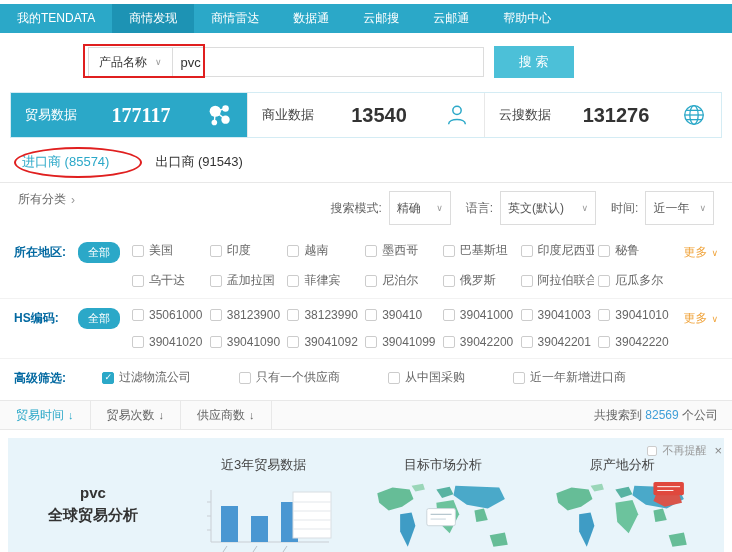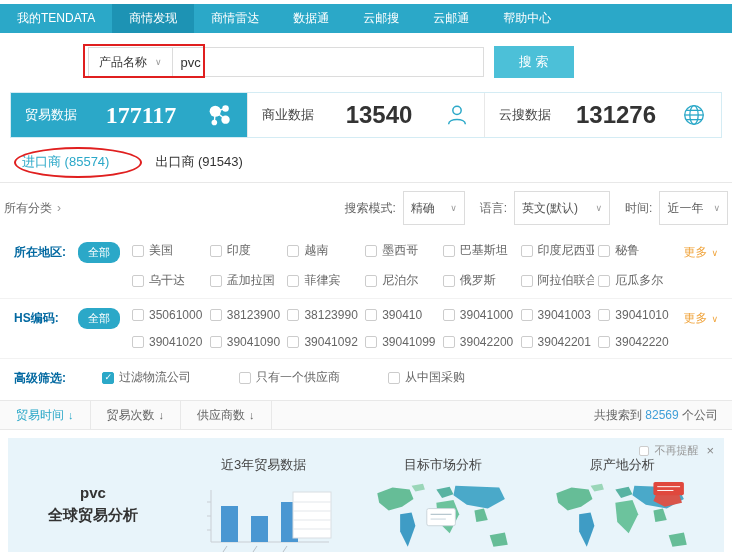--- a/index.html
+++ b/index.html
@@ -18,31 +18,31 @@
   .chev.o { color:#f0a43c; }
   .search-input { height:30px; border:1px solid #dcdcdc; width:312px; font-size:13px; color:#333; padding:0 8px; font-family:inherit; outline:none; }
   .search-btn { margin-left:10px; height:32px; width:80px; background:#4cc0d8; color:#fff; border:none; font-size:13px; cursor:pointer; font-family:inherit; }
 
   
   .stats { display:flex; margin:2px 10px 0; border:1px solid #d4ecf4; height:46px; }
   .stat { flex:1; display:flex; align-items:center; padding:0 14px; background:#fff; border-left:1px solid #e8e8e8; }
   .stat:first-child { border-left:none;font-family:Liberation Serif, serif; }
   .stat-trade { background:#2ba8c8; }
   .s-label { font-size:13px; color:#444; flex:none; }
-  .s-value { font-size:24px; font-weight:bold; color:#333; margin:4px auto; }
+  .s-value { font-size:20px; font-weight:bold; color:#333; margin:4px auto; }
   .stat-trade .s-label, .stat-trade .s-value { color:#fff; }
   .s-icon { flex:none; display:flex; align-items:center; }
 
   
   .tabs { display:flex; gap:46px; padding:15px 22px 11px; border-bottom:1px solid #e8e8e8; }
   .tab { font-size:13px; color:#333; cursor:pointer; }
   .tab.active { color:#2ba8c8; }
 
   
-  .filter-head { display:flex; align-items:center; padding:8px 4px; font-size:12px; color:#666; }
+  .filter-head { display:flex; align-items:flex-start; padding:8px 18px; font-size:12px; color:#666; }
   .fh-left { display:flex; align-items:center; gap:5px; cursor:pointer; }
   .fh-chev { color:#999; font-size:12px; }
   .fh-right { margin-left:auto; display:flex; align-items:center; gap:7px; }
   .fh-label { color:#666; margin-left:8px; }
   .select-box { border:1px solid #dcdcdc; height:34px; padding:0 7px; display:inline-flex; align-items:center; justify-content:space-between; gap:10px; color:#555; cursor:pointer; background:#fff; }
   .sb-mode { min-width:62px; }
   .sb-lang { min-width:96px; }
   .sb-time { min-width:68px; }
 
   
@@ -61,21 +61,21 @@
   
   .sortbar { margin-top:4px; background:#fafafa; border-top:1px solid #e8e8e8; border-bottom:1px solid #e8e8e8; display:flex; align-items:center; height:30px; font-size:12px; color:#666; }
   .sort-item { padding:0 16px; height:100%; display:flex; align-items:center; gap:4px; border-right:1px solid #e8e8e8; cursor:pointer; }
   .sort-item.active { color:#2ba8c8; }
   .arrow { font-size:11px; }
   .result { margin-left:auto; padding-right:14px; color:#666; }
   .count { color:#3f9fd8; }
 
   
   .banner { margin:8px 8px 0; background:#e8f4fa; height:135px; position:relative; }
-  .dismiss { position:absolute; top:5px; right:10px; display:flex; align-items:center; gap:5px; font-size:11px; color:#999; }
+  .dismiss { position:absolute; top:5px; right:2px; display:flex; align-items:center; gap:5px; font-size:11px; color:#999; }
   .dismiss .box { width:10px; height:10px; }
   .banner-close { font-size:13px; color:#888; cursor:pointer; margin-left:3px; }
   .banner-body { display:flex; align-items:flex-start; padding:18px 12px 0 4px; }
   .banner-title { width:162px; text-align:center; font-weight:bold; color:#333; margin-top:28px; flex:none; }
   .banner-title .l1 { font-size:15px; }
   .banner-title .l2 { font-size:15px; margin-top:5px; }
   .card { flex:1; text-align:center; cursor:pointer; }
   .card-title { font-size:13px; color:#444; margin-bottom:6px; }
 
   
@@ -317,20 +317,24 @@
           <span class="box checked"></span>
           <span>过滤物流公司</span>
         </label>
       <label class="cb">
           <span class="box"></span>
           <span>只有一个供应商</span>
         </label>
       <label class="cb">
           <span class="box"></span>
           <span>从中国采购</span>
+        </label>
+      <label class="cb">
+          <span class="box"></span>
+          <span>近一年新增进口商</span>
         </label>
     </div>
   </div>
 
   <div class="sortbar">
     <div class="sort-item active">
       <span>贸易时间</span>
       <span class="arrow">↓</span>
     </div>
     <div class="sort-item">

